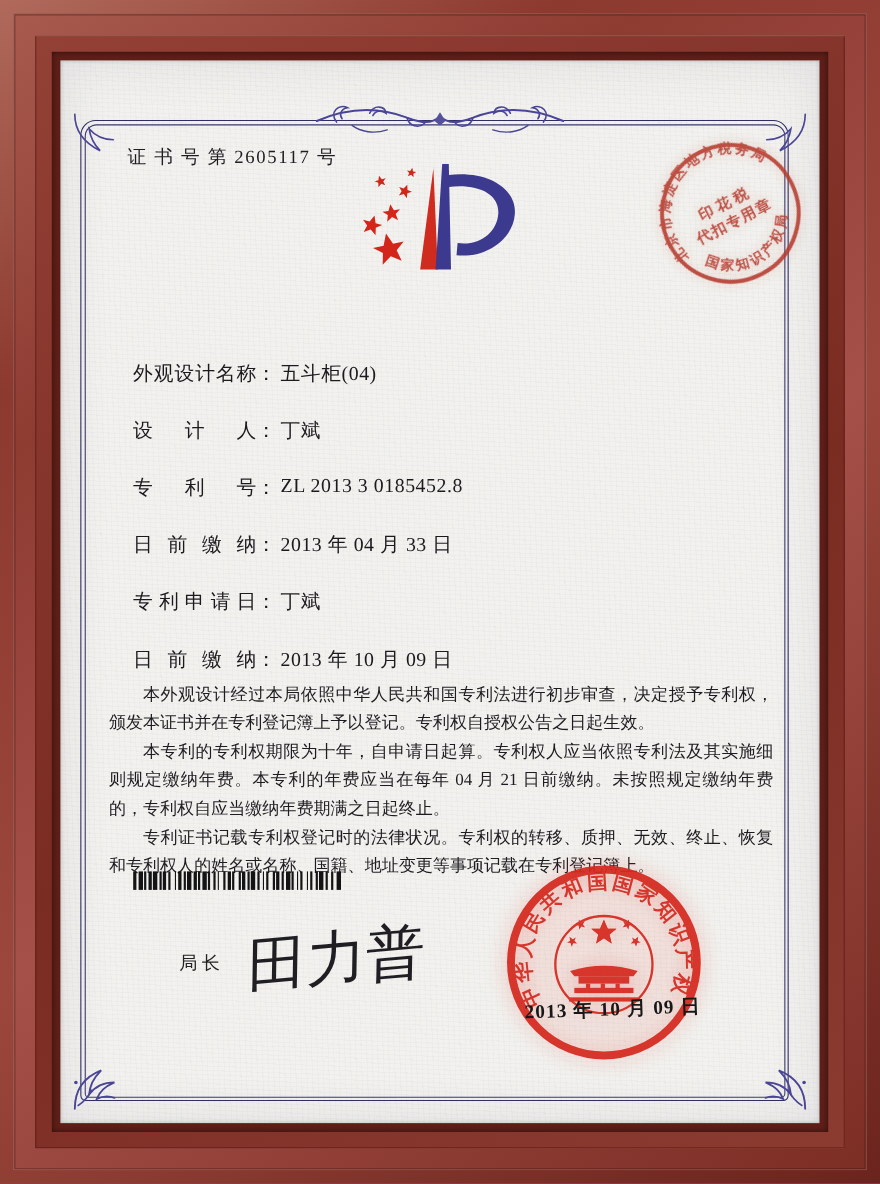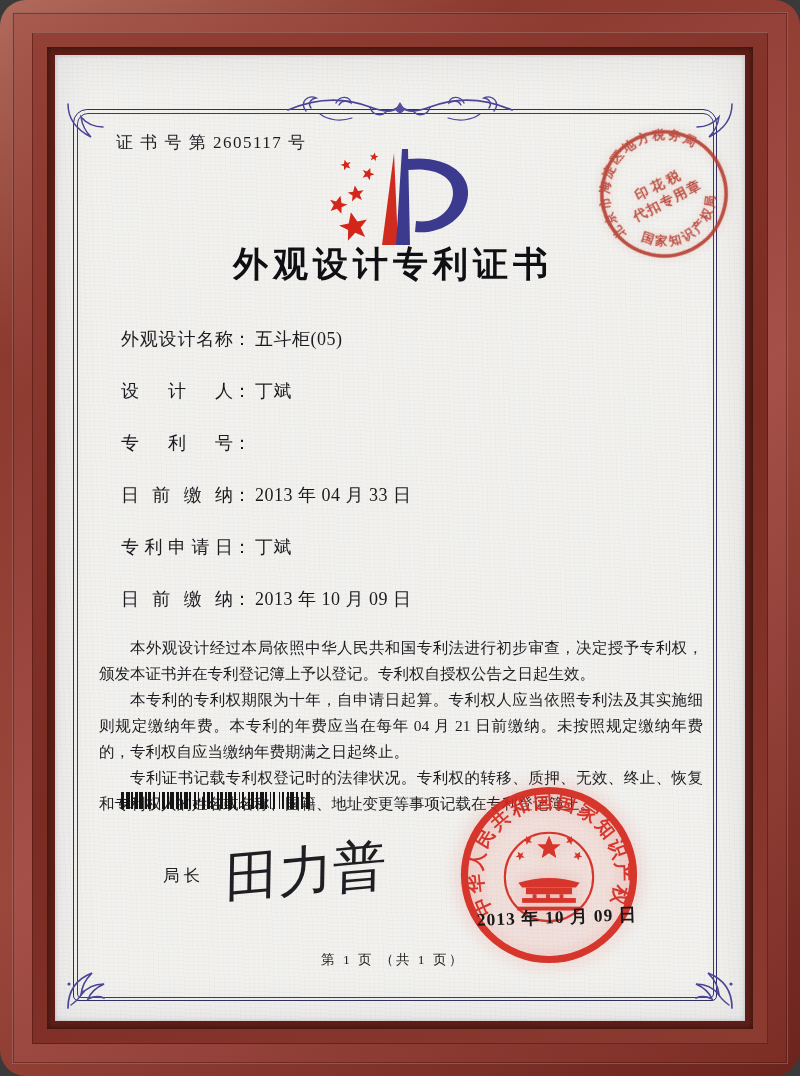--- a/index.html
+++ b/index.html
@@ -1,20 +1,20 @@
 <!DOCTYPE html>
 <html><head>
 <meta charset="utf-8">
 <style>
   html,body{margin:0;padding:0;background:#3a3a3a;}
   .stage{position:relative;width:800px;height:1076px;overflow:hidden;
          font-family:"Liberation Serif","DejaVu Serif",serif;}
   
   .f1{position:absolute;inset:0;padding:12px;box-sizing:border-box;
-      background:linear-gradient(145deg,#b06a5c 0%,#8c392f 22%,#9c473c 55%,#6b241d 100%);border-radius:26px;}
+      background:linear-gradient(145deg,#b06a5c 0%,#8c392f 22%,#9c473c 55%,#6b241d 100%);}
   .f2{width:100%;height:100%;padding:20px;box-sizing:border-box;
       background:linear-gradient(325deg,#7c2d24 0%,#a5514a 45%,#8e3b32 75%,#a85a4e 100%);
       box-shadow:inset 0 0 0 1px rgba(255,230,220,.25), inset 0 0 0 2px rgba(60,10,5,.4);}
   .f3{width:100%;height:100%;padding:15px;box-sizing:border-box;
       background:linear-gradient(150deg,#934036 0%,#7a2b22 55%,#8c3b31 100%);
       box-shadow:inset 0 1px 0 rgba(255,225,210,.3), inset 0 0 0 1px rgba(70,15,8,.5);}
   .f4{width:100%;height:100%;padding:8px;box-sizing:border-box;background:#5f1f18;
       box-shadow:inset 0 0 6px rgba(0,0,0,.55);}
   
   .paper{position:relative;width:100%;height:100%;background:#f2f1ed;
@@ -39,21 +39,21 @@
   .logo{position:absolute;left:50%;top:90px;transform:translateX(-50%);z-index:3;}
   .cert-title{position:absolute;left:0;right:14px;top:186px;text-align:center;
       font-size:35px;font-weight:bold;letter-spacing:5px;color:#101014;z-index:3;}
   .tax-stamp{position:absolute;left:536px;top:66px;width:146px;height:146px;z-index:4;
       transform:rotate(-27deg);opacity:.88;filter:drop-shadow(0 0 5px rgba(200,80,60,.25));}
   .fields{position:absolute;left:66px;top:272px;width:580px;z-index:3;}
   .field-row{height:52px;display:flex;align-items:flex-start;font-size:18px;color:#1b1b1f;}
   .field-label{display:inline-block;width:112px;text-align:justify;text-align-last:justify;}
   .field-colon{margin:0 4px 0 0;}
   .field-value{letter-spacing:.5px;}
-  .paras{position:absolute;left:44px;top:580px;width:604px;z-index:3;}
+  .paras{position:absolute;left:44px;top:564px;width:604px;z-index:3;}
   .paras p{margin:0;font-size:15.5px;line-height:26px;text-align:justify;
       text-indent:2em;color:#1d1d21;}
   .barcode{position:absolute;left:66px;top:737px;width:194px;height:17px;display:flex;
       overflow:hidden;z-index:3;}
   .barcode span{display:block;height:100%;flex:none;}
   .barcode .bar{background:#141414;}
   .barcode .gap{background:transparent;}
   .sig-role{position:absolute;left:108px;top:810px;font-size:16.5px;letter-spacing:4px;
       color:#222;z-index:3;}
   .sig-name{position:absolute;left:168px;top:776px;z-index:3;}
@@ -127,50 +127,50 @@
         <g fill="#d4251b">
           <use href="#star" transform="translate(42,82) scale(1.5) rotate(-12)"></use>
           <use href="#star" transform="translate(26,60) scale(0.95) rotate(15)"></use>
           <use href="#star" transform="translate(44,49) scale(0.85) rotate(-8)"></use>
           <use href="#star" transform="translate(56,29) scale(0.65) rotate(20)"></use>
           <use href="#star" transform="translate(34,20) scale(0.55) rotate(-15)"></use>
           <use href="#star" transform="translate(62,12) scale(0.45) rotate(10)"></use>
         </g>
       </svg>
 
-      <div class="cert-title">外观设计专利证书</div>
 
       <svg class="tax-stamp" viewBox="0 0 146 146">
         <circle cx="73" cy="73" r="62" fill="none" stroke="#b5392c" stroke-width="3.6"></circle>
         <path id="taxTop" d="M22.9,95.5 A55,55 0 1 1 123.1,95.5" fill="none"></path>
         <text font-size="12.5" fill="#b5392c" letter-spacing="2.5" font-weight="bold">
           <textPath href="#taxTop" startOffset="4">北京市海淀区地方税务局</textPath>
         </text>
         <path id="taxBot" d="M30.5,101.5 A51,51 0 0 0 115.5,101.5" fill="none"></path>
         <text font-size="12.5" fill="#b5392c" letter-spacing="2.5" font-weight="bold">
           <textPath href="#taxBot" startOffset="2">国家知识产权局</textPath>
         </text>
         <text x="73" y="67" text-anchor="middle" font-size="13.5" fill="#b5392c" letter-spacing="4" font-weight="bold">印花税</text>
         <text x="73" y="85" text-anchor="middle" font-size="13.5" fill="#b5392c" letter-spacing="1.5" font-weight="bold">代扣专用章</text>
       </svg>
 
       <div class="fields">
         <div class="field-row">
           <span class="field-label">外观设计名称</span>
                   <span class="field-colon">：</span>
-                  <span class="field-value">五斗柜(05)</span>
+                  <span class="field-value">五斗柜(04)</span>
         </div>
         <div class="field-row">
           <span class="field-label">设计人</span>
                   <span class="field-colon">：</span>
                   <span class="field-value">丁斌</span>
         </div>
         <div class="field-row">
           <span class="field-label">专利号</span>
                   <span class="field-colon">：</span>
+                  <span class="field-value">ZL 2013 3 0185452.8</span>
         </div>
         <div class="field-row">
           <span class="field-label">日前缴纳</span>
                   <span class="field-colon">：</span>
                   <span class="field-value">2013 年 04 月 33 日</span>
         </div>
         <div class="field-row">
           <span class="field-label">专利申请日</span>
                   <span class="field-colon">：</span>
                   <span class="field-value">丁斌</span>
@@ -298,20 +298,19 @@
           <rect x="76" y="113" width="48" height="7"></rect>
           <rect x="72" y="124" width="56" height="5"></rect>
           <rect x="67" y="133" width="66" height="4"></rect>
           <rect x="83" y="120" width="4" height="5"></rect>
                   <rect x="97" y="120" width="4" height="5"></rect>
                   <rect x="111" y="120" width="4" height="5"></rect>
         </g>
       </svg>
       <div class="seal-date">2013 年 10 月 09 日</div>
 
-      <div class="page-footer">第 1 页 （共 1 页）</div>
 
      </div>
     </div>
    </div>
   </div>
  </div>
 </div>
 
 </body></html>

